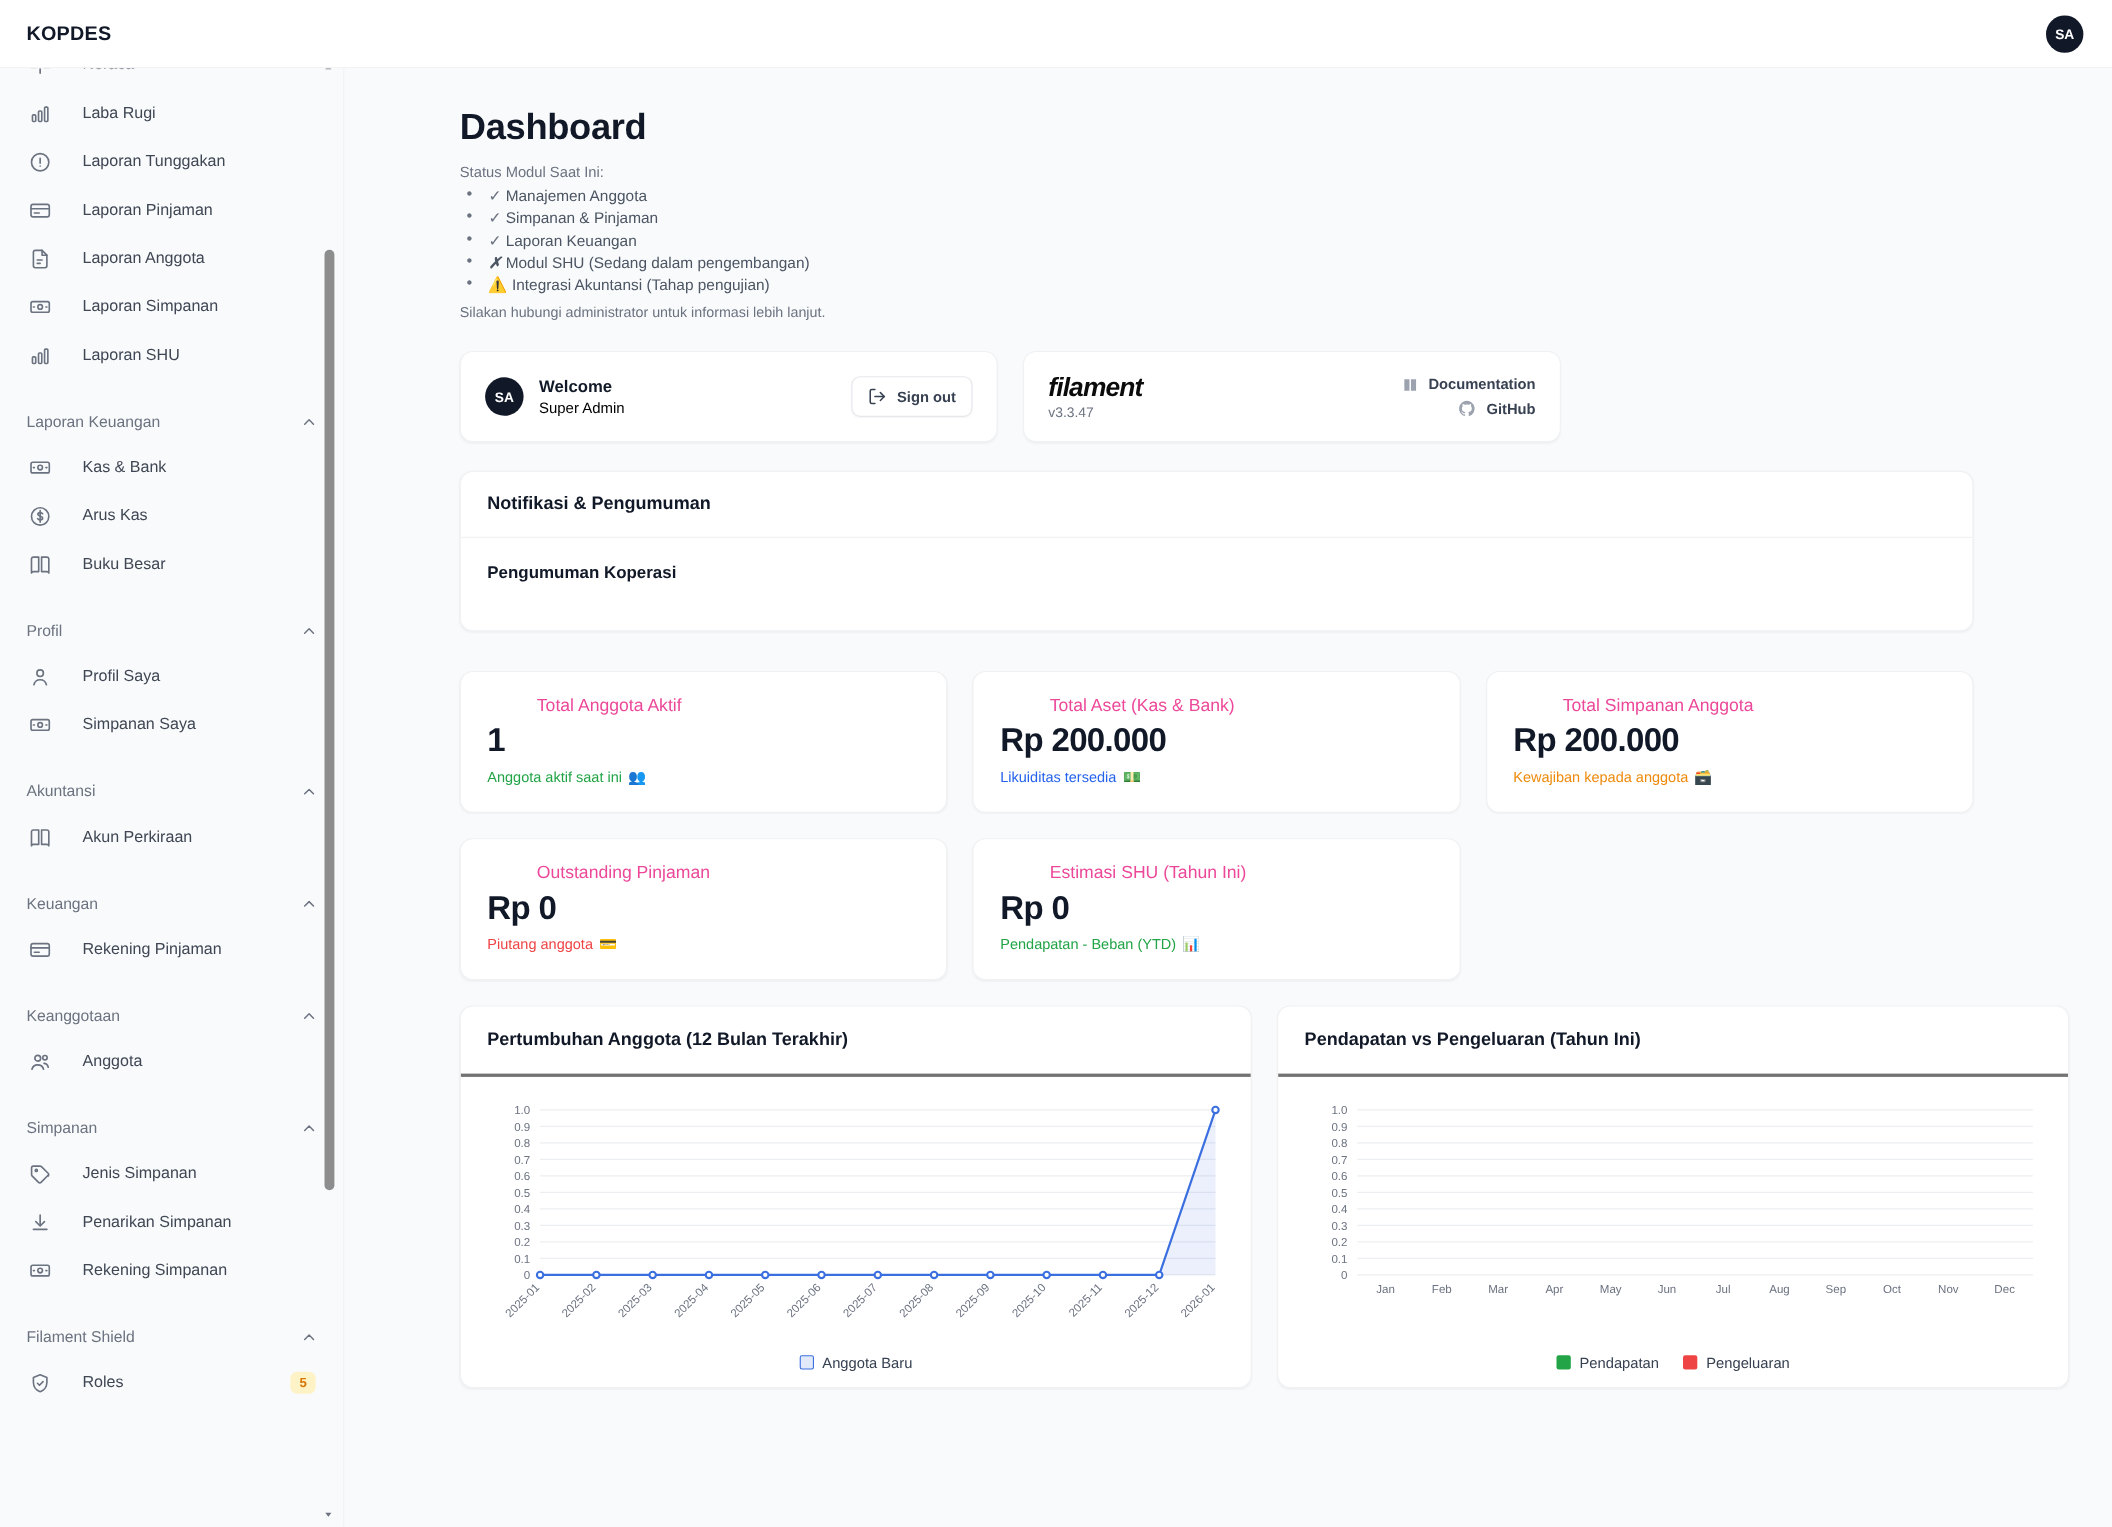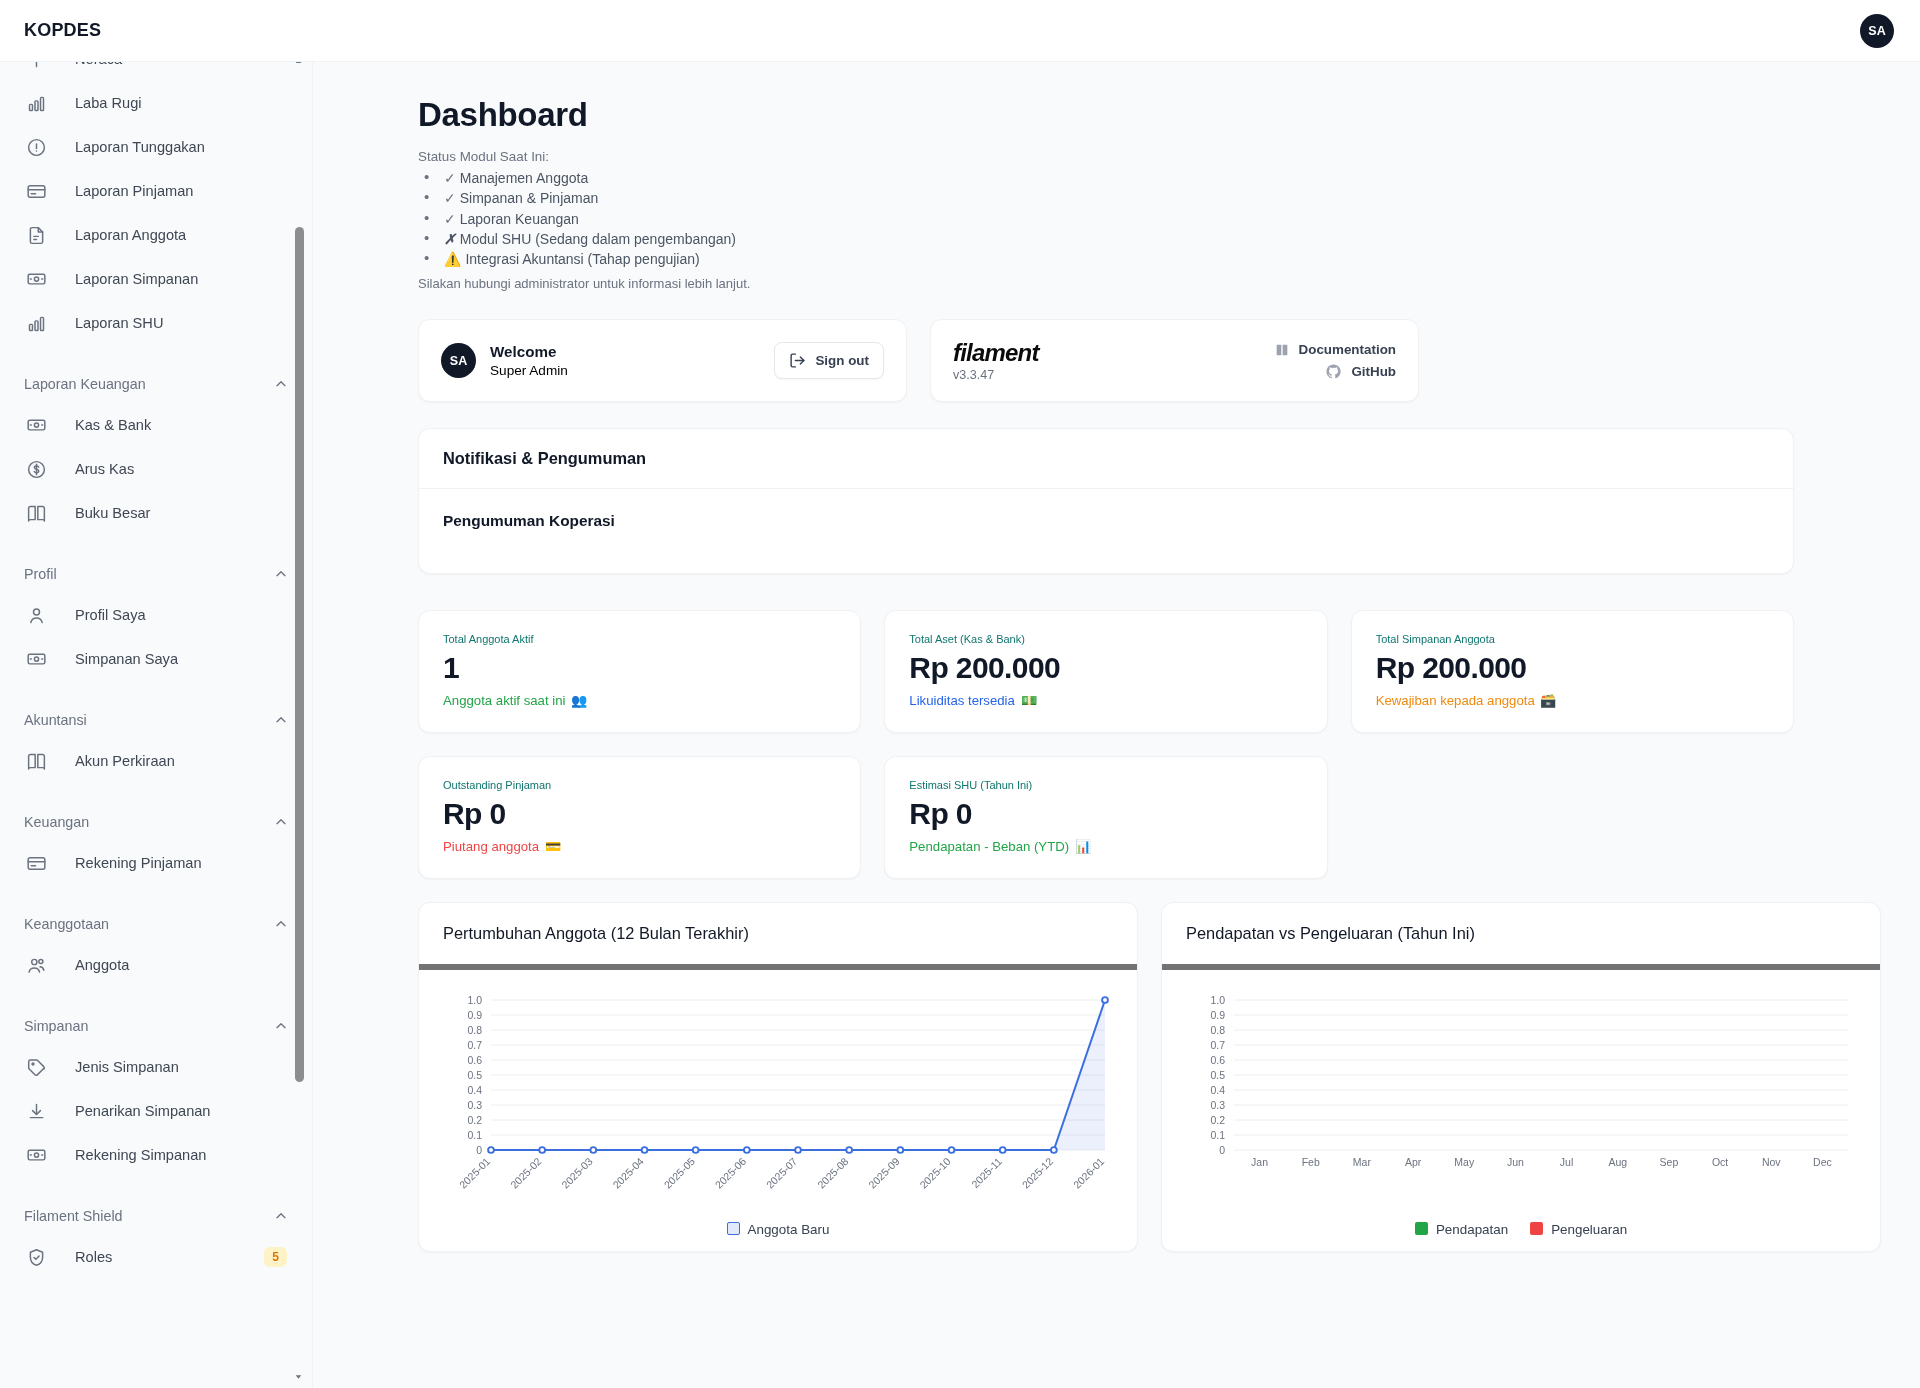--- a/index.html
+++ b/index.html
@@ -119,29 +119,29 @@
   }
 
   .notif-card { margin-bottom: 36px; }
   .notif-head { padding: 20px 24px; border-bottom: 1px solid #f0f1f3; font-size: 16.4px; font-weight: 600; }
   .notif-body { padding: 23px 24px 30px 24px; }
   .notif-body .sub { font-size: 15.4px; font-weight: 600; margin-bottom: 13px; }
   .notif-body .empty { font-size: 13.6px; color: #6b7280; font-style: italic; }
 
   .stats-row { display: grid; grid-template-columns: repeat(3, 1fr); gap: 23px; margin-bottom: 23px; }
   .stat { padding: 22px 24px 24px 24px; min-height: 119px; }
-  .stat .st-label { font-size: 11px; color: #0f766e; margin-bottom: 6px; }
+  .stat .st-label { font-size: 16px; color: #ec4899; margin-bottom: 6px; margin-left: 45px; }
   .stat .st-value { font-size: 30px; font-weight: 700; letter-spacing: -.6px; color: #111827; margin-bottom: 8px; }
   .stat .st-desc { font-size: 13.2px; display: flex; align-items: center; gap: 6px; }
   .c-green { color: #22a447; } .c-blue { color: #2563eb; }
   .c-amber { color: #ef8a0c; } .c-red { color: #ef4444; }
 
   .charts-row { display: grid; grid-template-columns: repeat(2, 1fr); gap: 23px; }
   .chart-card { padding: 0; }
-  .chart-head { padding: 21px 24px; border-bottom: 6px solid #737373; font-size: 16.4px; font-weight: 400; }
+  .chart-head { padding: 21px 24px; border-bottom: 3px solid #737373; font-size: 16.4px; font-weight: 700; }
   .chart-body { padding: 18px 14px 14px 14px; }
   .legend { display: flex; justify-content: center; gap: 22px; margin-top: 2px; }
   .legend-item { display: flex; gap: 8px; font-size: 13.4px; color: #374151; }
   .swatch { width: 13px; height: 13px; border-radius: 2px; }
 </style>
 </head>
 <body>
 
 <div class="app">
 

